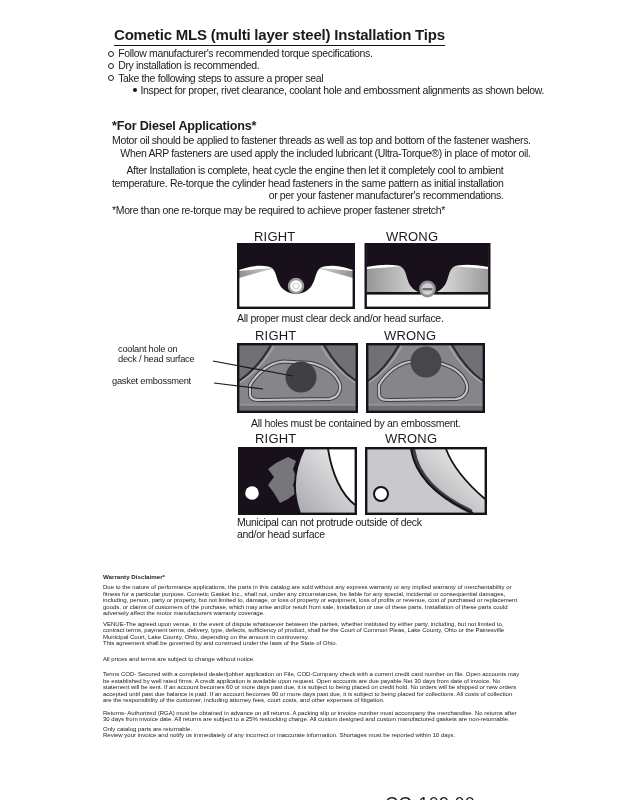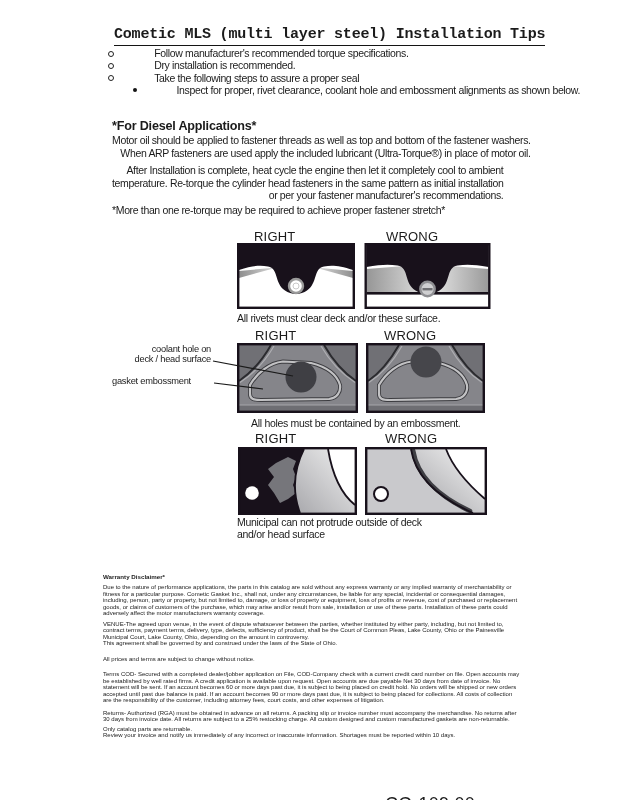--- a/index.html
+++ b/index.html
@@ -4,25 +4,25 @@
 <style>
   html,body{margin:0;padding:0;}
   body{
     width:618px;height:800px;background:#ffffff;position:relative;overflow:hidden;
     font-family:"Liberation Sans","DejaVu Sans",sans-serif;color:#1b1b1b;
   }
   .abs{position:absolute;}
   
   .title{
     left:114px;top:26px;font-size:15px;font-weight:bold;letter-spacing:-0.2px;
-    border-bottom:1.6px solid #141414;padding-bottom:2px;font-family:Liberation Mono, monospace;
+    border-bottom:1.6px solid #141414;padding-bottom:2px;
   }
   
   .bullets{left:104px;top:47px;font-size:10.5px;letter-spacing:-0.35px;}
-  .bullet-row{display:flex;align-items:flex-start;line-height:12.3px;gap:36px;}
+  .bullet-row{display:flex;align-items:flex-start;line-height:12.3px;}
   .b-circle{
     width:4.2px;height:4.2px;border:1px solid #222;border-radius:50%;
     margin:3.6px 4px 0 4px;flex:none;
   }
   .b-dot{
     width:4px;height:4px;background:#141414;border-radius:50%;
     margin:3.8px 3.5px 0 29px;flex:none;
   }
   
   .diesel-h{left:112px;top:119px;font-size:12.6px;font-weight:bold;letter-spacing:-0.2px;text-align:center;}
@@ -40,21 +40,21 @@
   #d2r{left:237px;top:343px;width:121px;height:70px;}
   #d2w{left:366px;top:343px;width:119px;height:70px;}
   #d3r{left:238px;top:447px;width:119px;height:68px;}
   #d3w{left:365px;top:447px;width:122px;height:68px;}
   .caption{font-size:10.5px;letter-spacing:-0.3px;}
   #cap1{left:237px;top:312px;}
   #cap2{left:239px;top:416.5px;margin-left:12px;}
   #cap3{left:237px;top:517px;white-space:pre-line;line-height:11.5px;}
   
   .anno{font-size:9.3px;letter-spacing:-0.25px;line-height:9.8px;white-space:pre-line;}
-  #anno-coolant{left:118px;top:345px;width:93px;text-align:right;}
+  #anno-coolant{left:118px;top:345px;width:93px;}
   #anno-emboss{left:112px;top:377px;}
   #leaders{left:205px;top:352px;width:110px;height:42px;z-index:5;pointer-events:none;}
   
   .disc{left:103px;font-size:6px;line-height:6.5px;white-space:pre-line;width:448px;}
   #dh{top:574px;font-weight:bold;font-size:6.2px;}
   #dp1{top:584px;} #dp2{top:620.5px;} #dp3{top:656px;}
   #dp4{top:671px;} #dp5{top:709.5px;} #dp6{top:725.5px;}
   
   .doc-code{left:385px;top:760px;font-size:18px;letter-spacing:0.2px;margin-top:34px;}
 </style>
@@ -131,21 +131,21 @@
       <rect x="1.2" y="1.2" width="123.6" height="63.6" fill="#ffffff"></rect>
       <polygon points="2,26 40,23 63,49 2,49" fill="url(#g2L)"></polygon>
       <polygon points="124,26 86,23 63,49 124,49" fill="url(#g2R)"></polygon>
       <path d="M2,2 H124 V24 C110,21.5 102,21 93,22.5 C81,24.5 87,40 75,47.5 C68,52 58,52 51,47.5 C39,40 45,24.5 33,22.5 C24,21 16,21.5 2,24 Z" fill="#18111b"></path>
       <rect x="2" y="49" width="122" height="2.6" fill="#18111b"></rect>
       <circle cx="63" cy="46" r="7.2" fill="#cfcfd1" stroke="#8f8f93" stroke-width="2.4"></circle>
       <rect x="58" y="45" width="10" height="2.4" fill="#6f6f73"></rect>
       <rect x="1.2" y="1.2" width="123.6" height="63.6" fill="none" stroke="#18111b" stroke-width="2.4"></rect>
     </svg>
   </div>
-  <div class="abs caption" id="cap1">All rivets must clear deck and/or these surface.</div>
+  <div class="abs caption" id="cap1">All proper must clear deck and/or head surface.</div>
 
   <div class="abs dlabel" id="r2-right">RIGHT</div>
   <div class="abs dlabel" id="r2-wrong">WRONG</div>
 
   <div class="abs anno" id="anno-coolant">coolant hole on
 deck / head surface</div>
   <div class="abs anno" id="anno-emboss">gasket embossment</div>
   <svg class="abs" id="leaders" viewBox="0 0 110 42" xmlns="http://www.w3.org/2000/svg">
     <line x1="8" y1="9" x2="88" y2="24" stroke="#1a1a1a" stroke-width="1.2"></line>
     <line x1="9" y1="31" x2="58" y2="37" stroke="#1a1a1a" stroke-width="1.2"></line>

